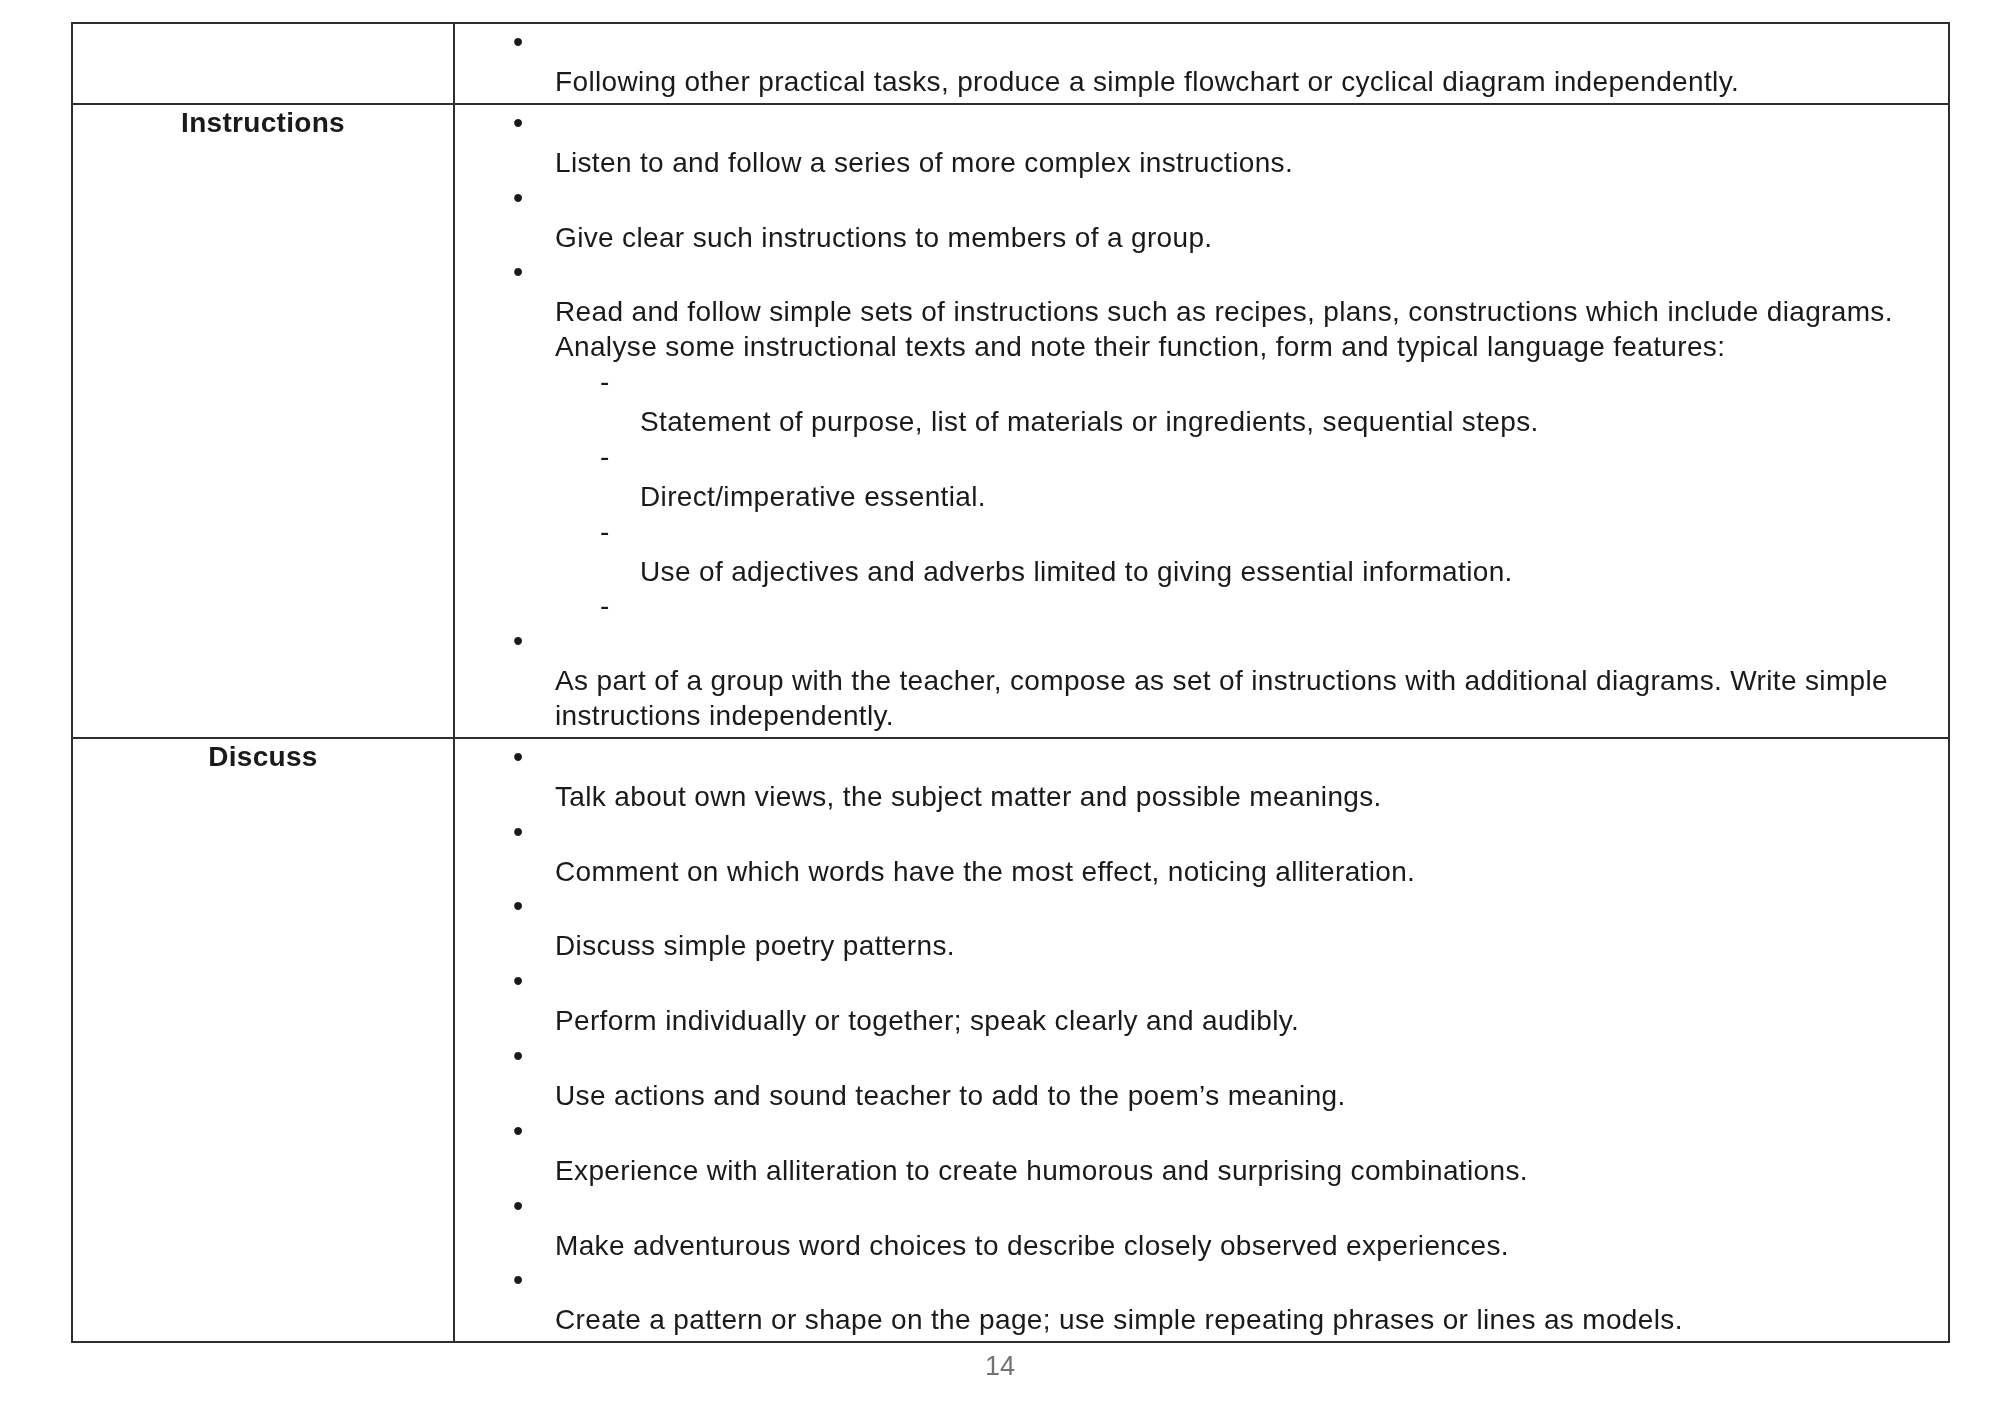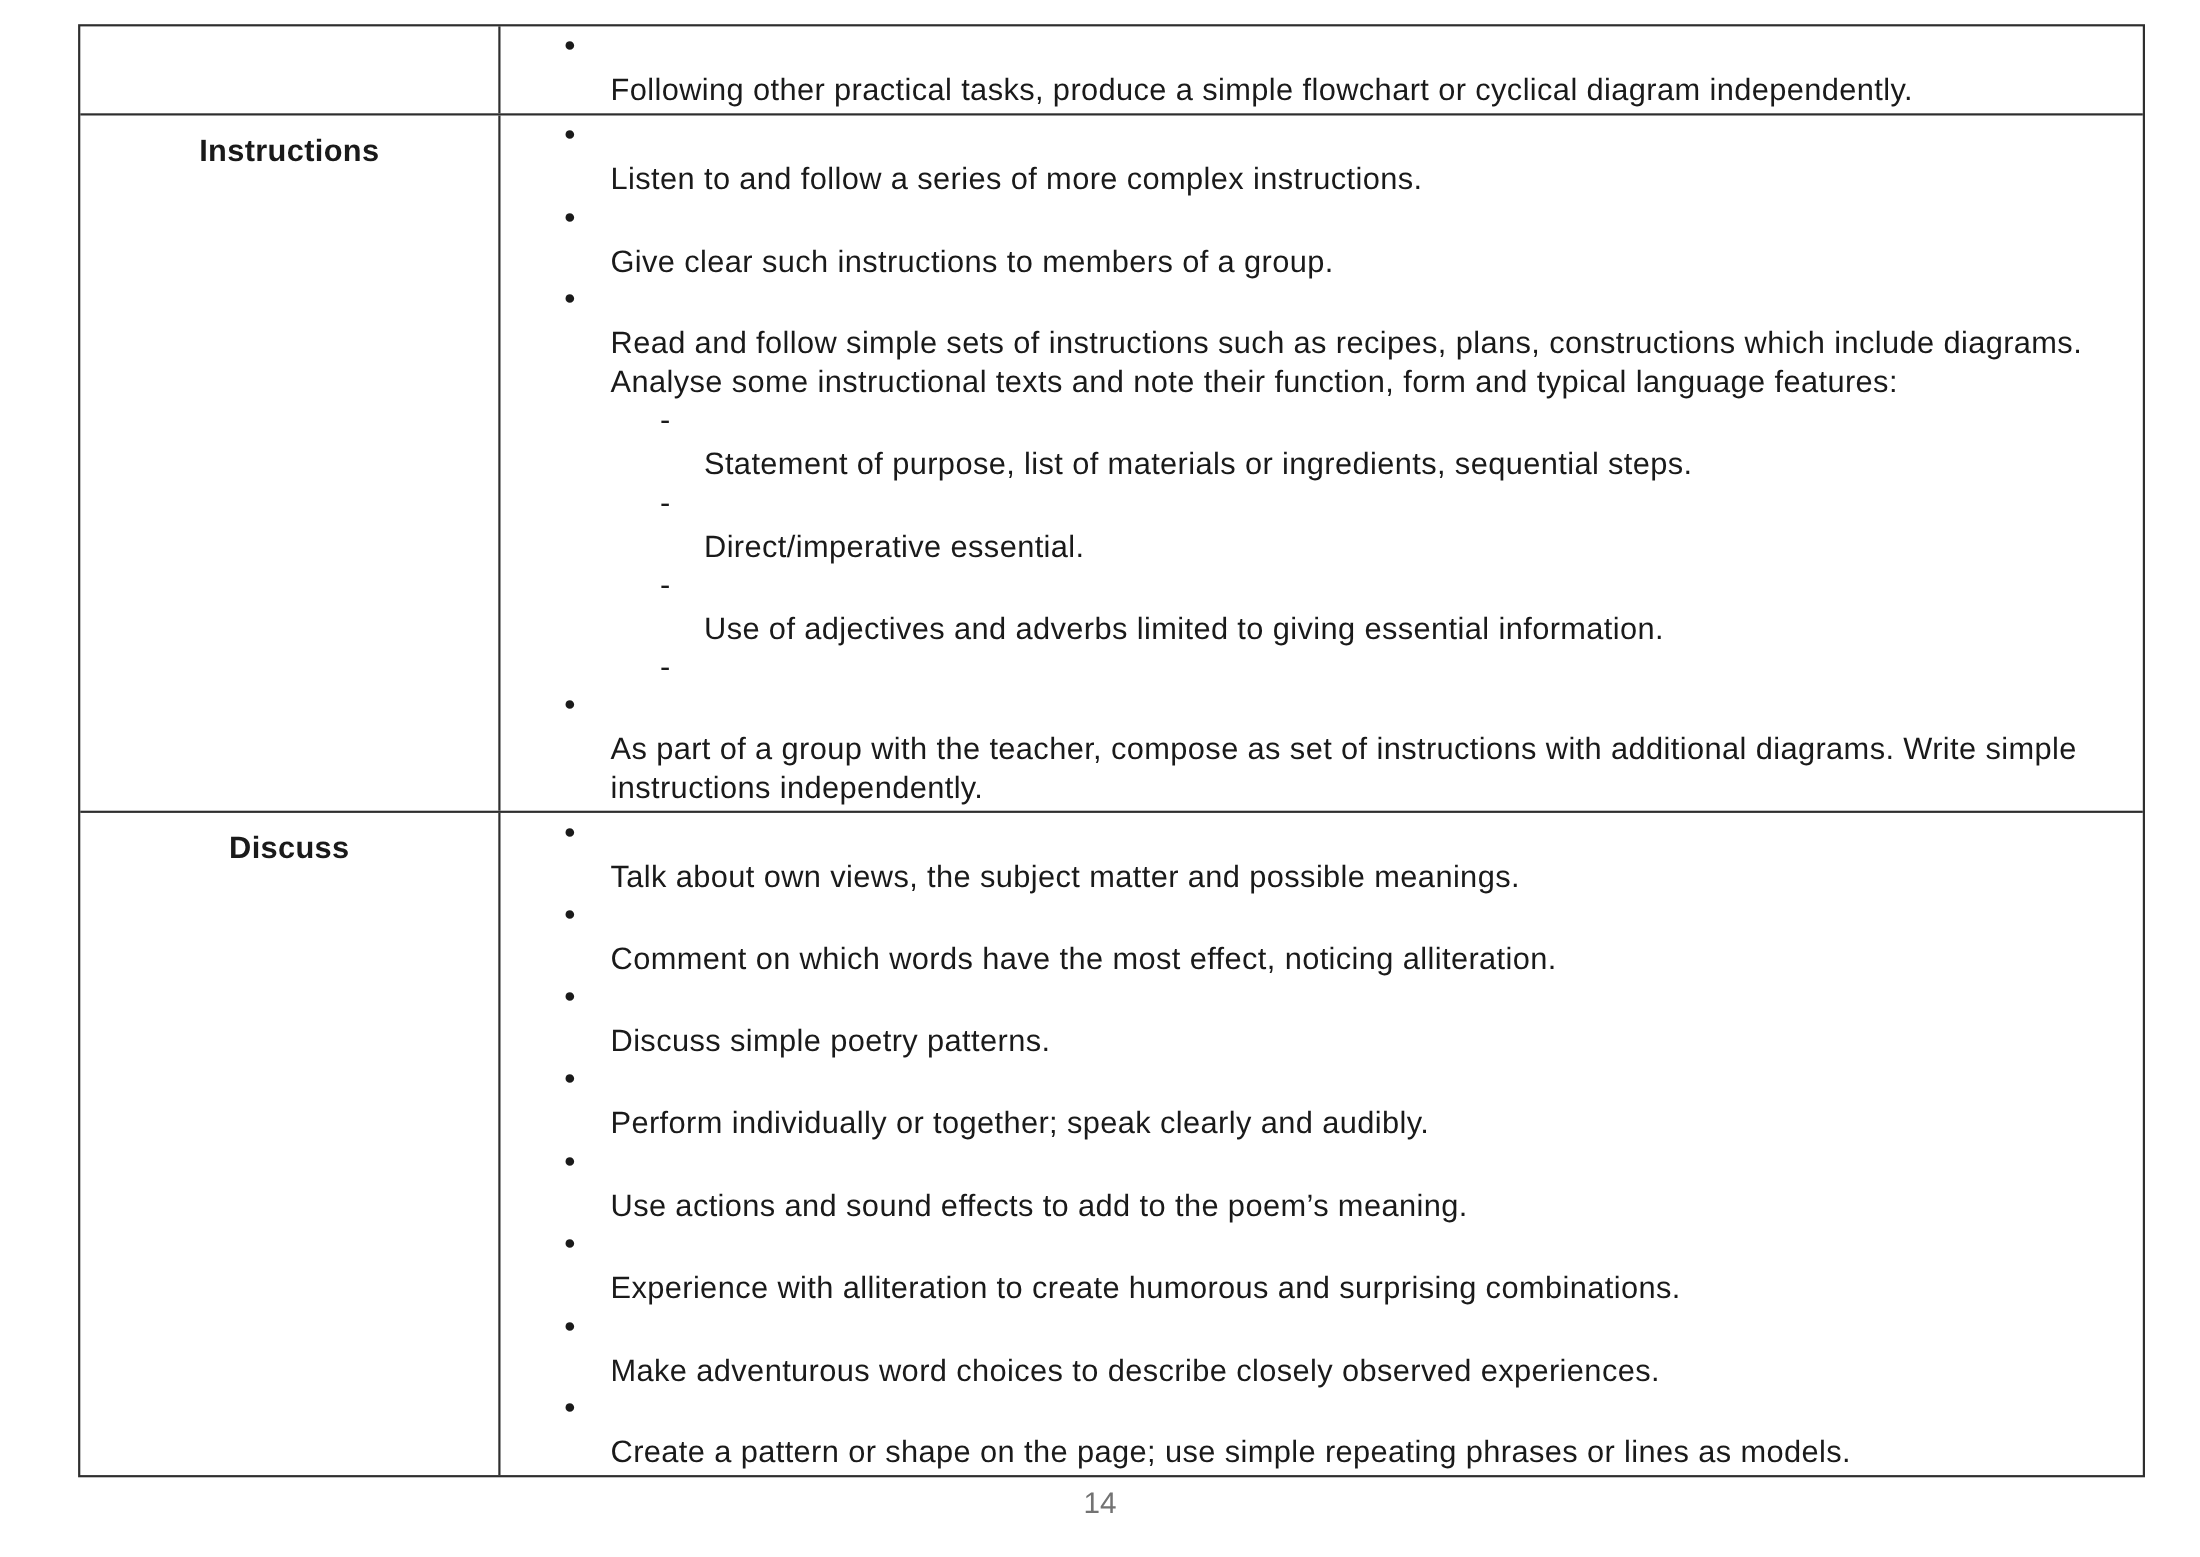--- a/index.html
+++ b/index.html
@@ -25,21 +25,21 @@
   .t-row + .t-row { border-top: 2px solid #2e2e2e; }
   .t-label-cell {
     width: 382px;
     flex: 0 0 382px;
     box-sizing: border-box;
     border-right: 2px solid #2e2e2e;
     text-align: center;
     font-weight: bold;
     font-size: 28px;
     line-height: 34.8px;
-    padding-top: 15px;
+    padding-top: 1px;
     letter-spacing: 0.3px;
   }
   .t-content-cell {
     flex: 1 1 auto;
     box-sizing: border-box;
     padding: 1px 10px 3px 0;
   }
   .li {
     display: flex;
     align-items: flex-start;
@@ -131,21 +131,21 @@
           <div class="li level1">
             <span class="marker b">•</span>
             <span class="li-text">Discuss simple poetry patterns.</span>
           </div>
           <div class="li level1">
             <span class="marker b">•</span>
             <span class="li-text">Perform individually or together; speak clearly and audibly.</span>
           </div>
           <div class="li level1">
             <span class="marker b">•</span>
-            <span class="li-text">Use actions and sound effects to add to the poem’s meaning.</span>
+            <span class="li-text">Use actions and sound teacher to add to the poem’s meaning.</span>
           </div>
           <div class="li level1">
             <span class="marker b">•</span>
             <span class="li-text">Experience with alliteration to create humorous and surprising combinations.</span>
           </div>
           <div class="li level1">
             <span class="marker b">•</span>
             <span class="li-text">Make adventurous word choices to describe closely observed experiences.</span>
           </div>
           <div class="li level1">

